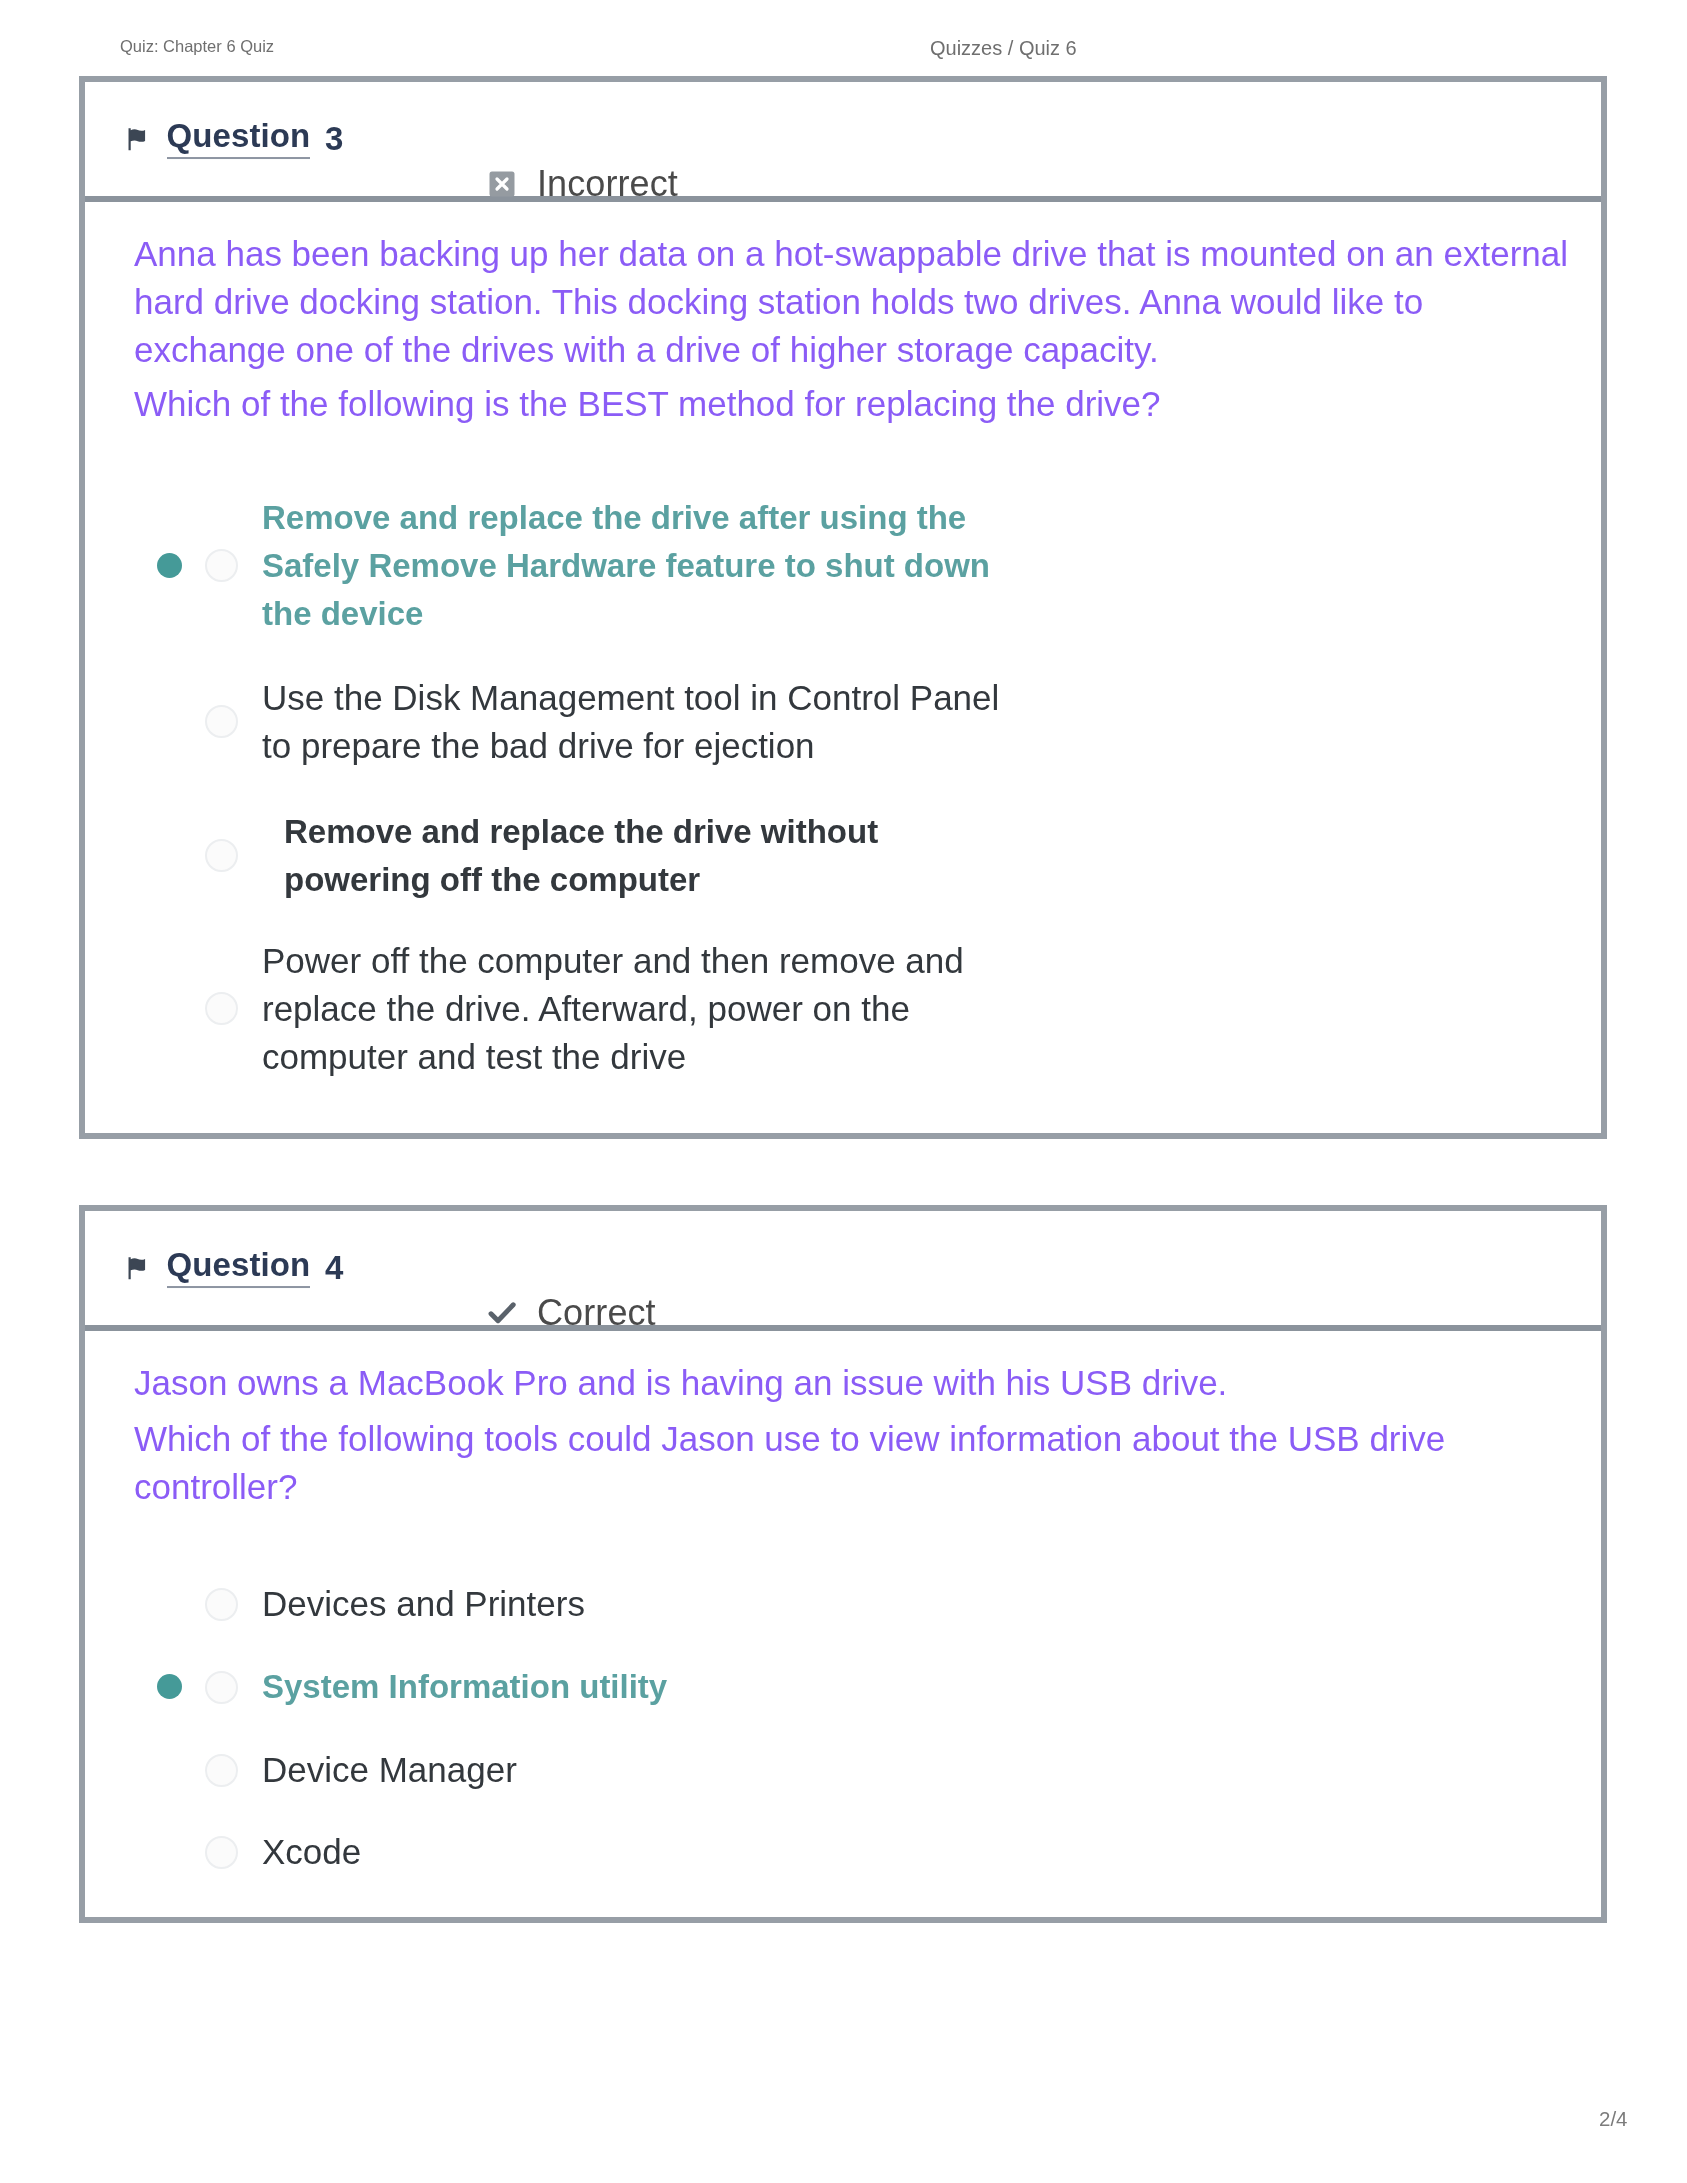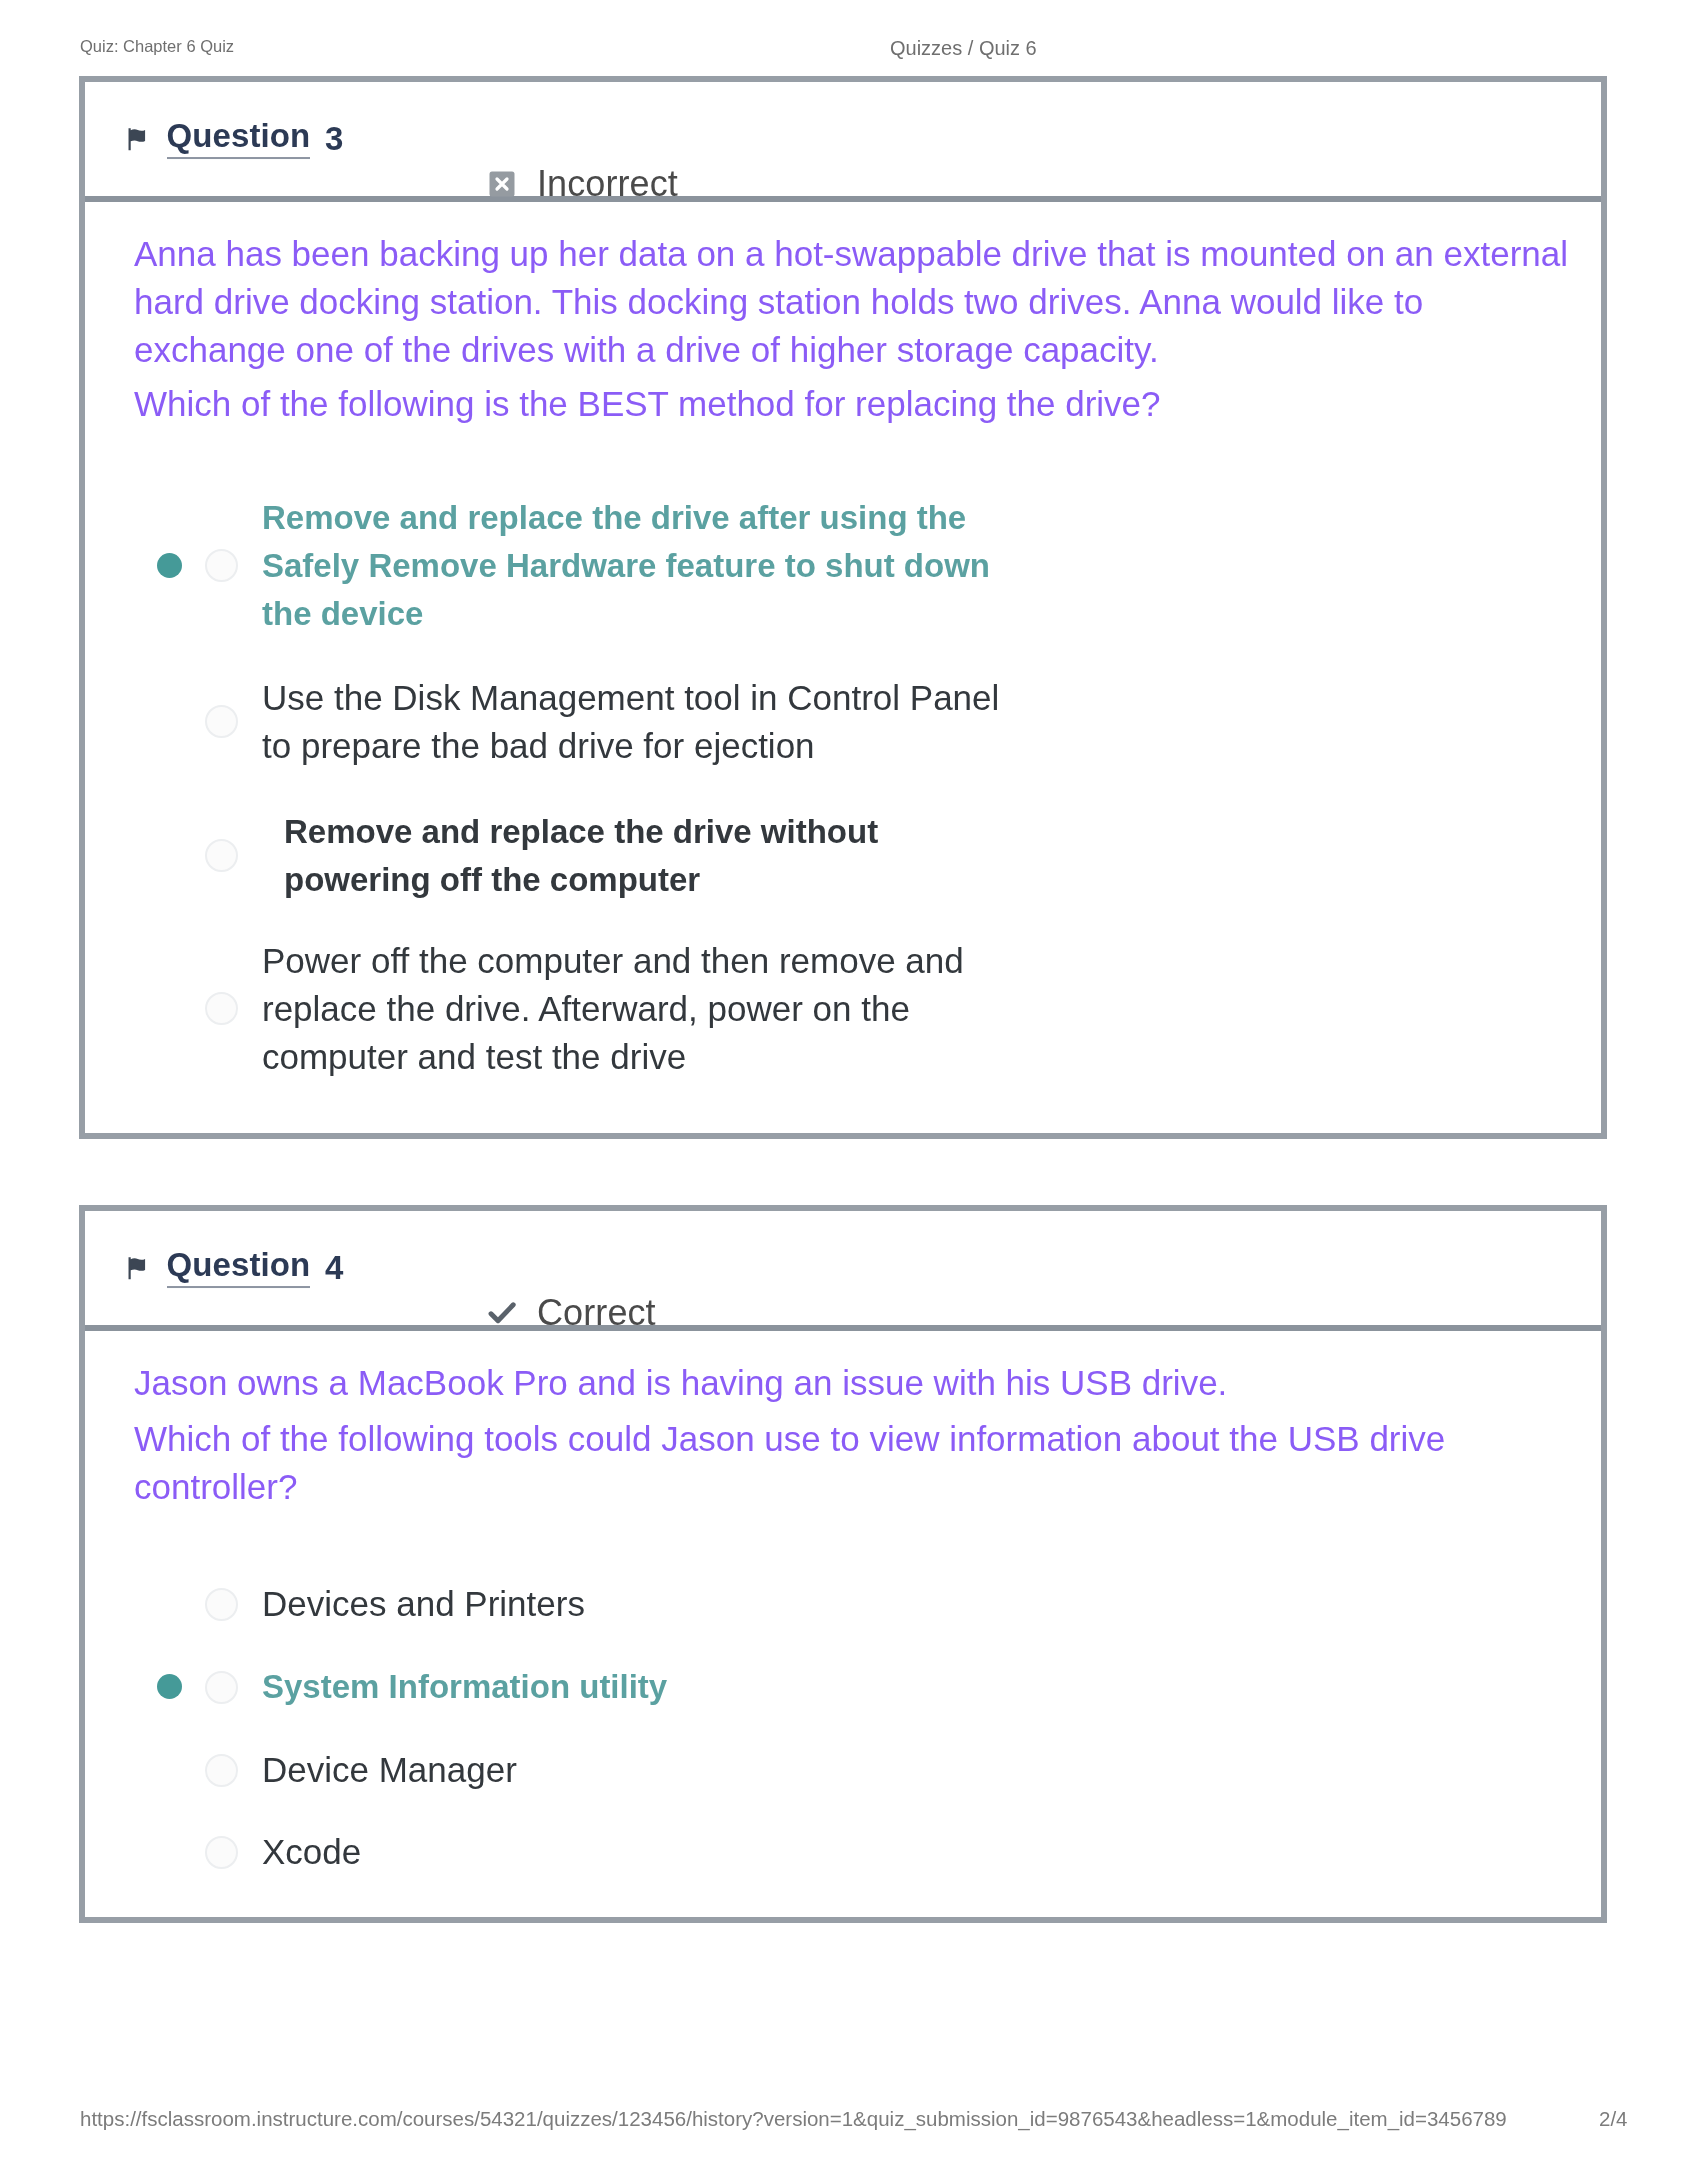--- a/index.html
+++ b/index.html
@@ -1,21 +1,21 @@
 <!DOCTYPE html>
 <html style="font-size:10.6px"><head>
 <meta charset="utf-8">
 <style>
   html,body{margin:0;padding:0;background:#fff;}
   body{width:1687px;height:2183px;font-family:"Liberation Sans",sans-serif;}
   .page{position:relative;width:1687px;height:2183px;overflow:hidden;background:#fff;}
 
   
   .print-hdr{position:absolute;top:38px;font-size:20px;color:#6f6f6f;
-             white-space:nowrap;line-height:1;}
+             white-space:nowrap;line-height:1;margin-left:40px;}
   .print-hdr.left{left:80px;font-size:16.5px;}
   .print-hdr.center{left:890px;}
   .print-ftr{position:absolute;top:2109px;font-size:20.5px;color:#7c7c7c;white-space:nowrap;line-height:1;}
   .print-ftr.left{left:80px;}
   .print-ftr.right{left:1599px;}
 
   
   .qcard{position:absolute;left:79px;width:1528px;border:6px solid #979ea6;
          background:#fff;box-sizing:border-box;}
   .qhead{position:relative;height:120px;border-bottom:6.6px solid #8b939c;
@@ -129,16 +129,15 @@
           <span class="atext" style="white-space:nowrap;">Device Manager</span>
         </li>
         <li class="ansrow" style="top:497px;height:48px;">
           <span class="radio"></span>
           <span class="atext" style="white-space:nowrap;">Xcode</span>
         </li>
       </ul>
     </div>
   </div>
 
-  <div class="print-ftr left">https://fsclassroom.instructure.com/courses/54321/quizzes/123456/history?version=1&amp;quiz_submission_id=9876543&amp;headless=1&amp;module_item_id=3456789</div>
   <div class="print-ftr right">2/4</div>
 </div>
 
 
 </body></html>

